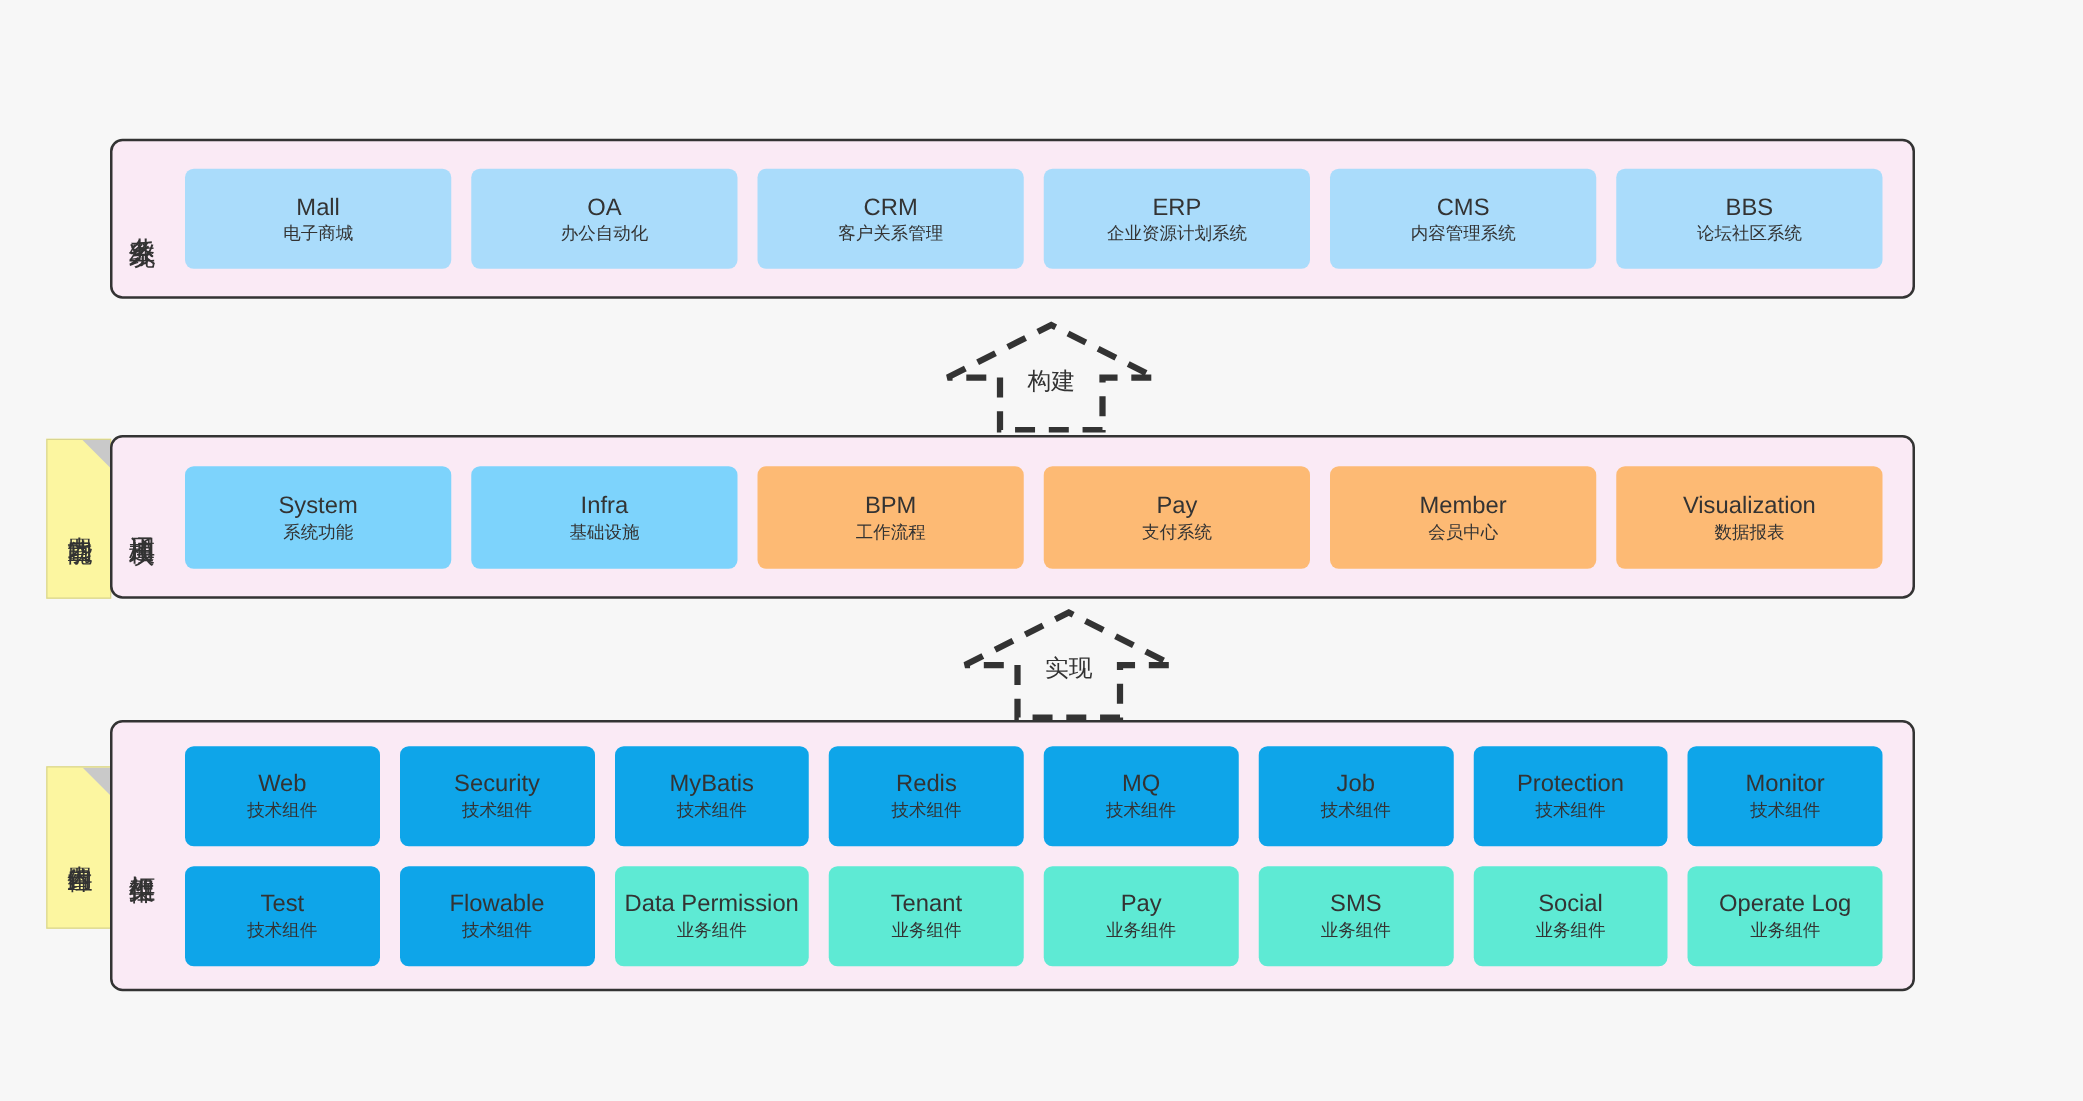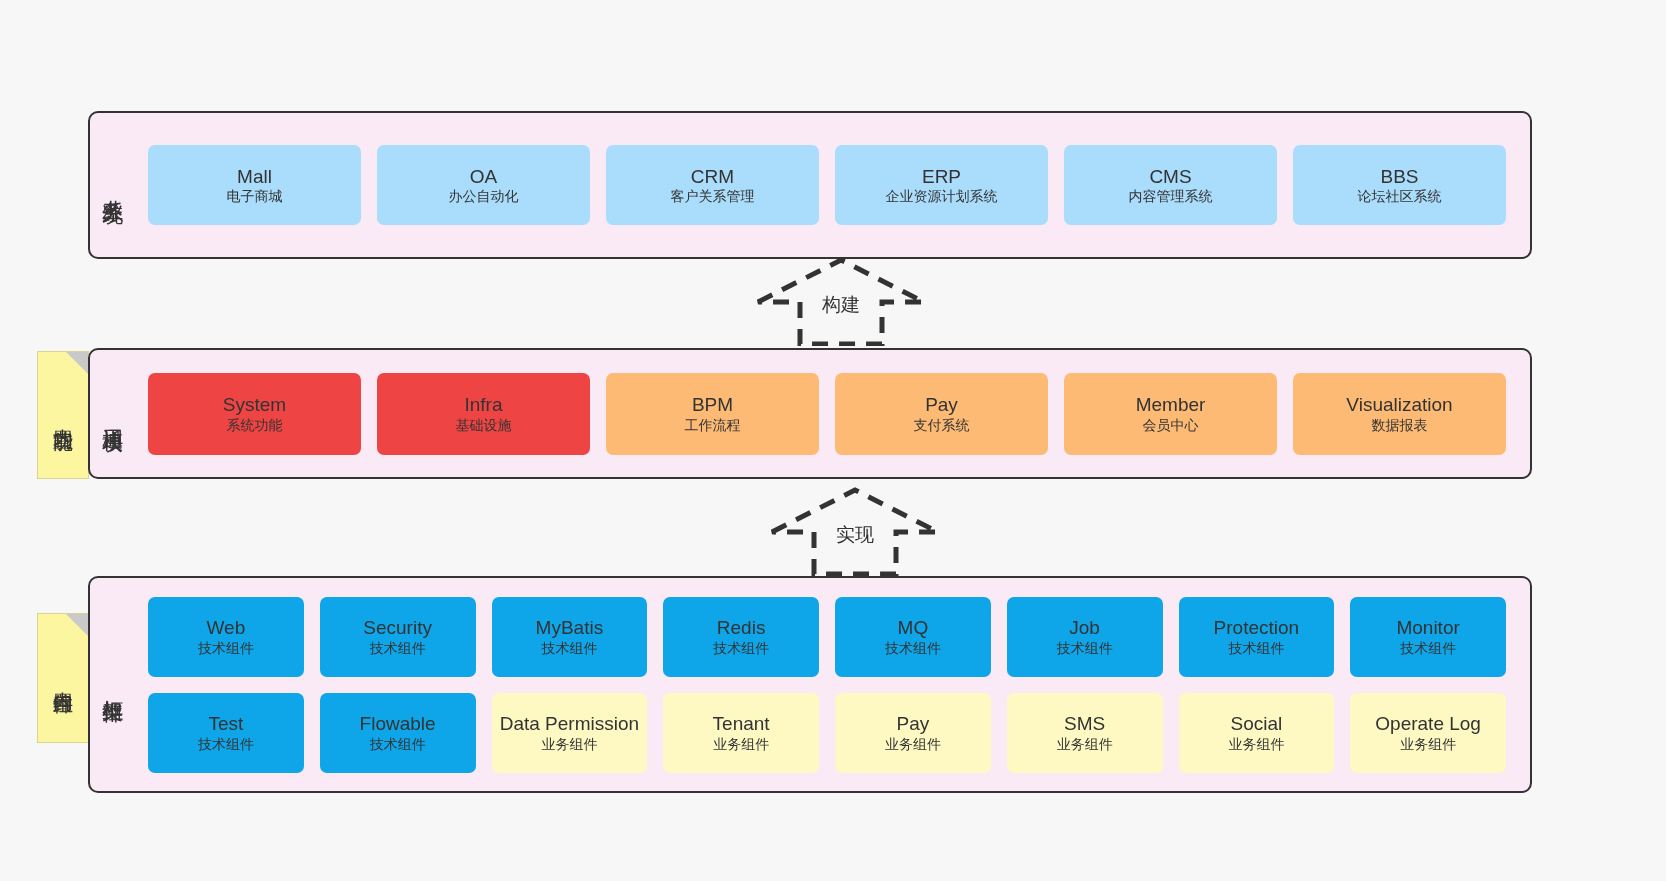--- a/index.html
+++ b/index.html
@@ -82,27 +82,27 @@
   .card .t1 { font-size: 19px; }
   .card .t2 { font-size: 14px; }
 
   
   .h-biz   { height: 80px; }
   .h-mod   { height: 82px; }
   .h-comp  { height: 80px; }
 
   
   .c-blue       { background: #aadcfb; }
-  .c-red        { background: #ef4444; }
+  .c-red        { background: #7dd3fc; }
   .c-pink       { background: #fdba74; }
   .c-green      { background: #0ea5e9; }
-  .c-greenlight { background: #fef9c3; }
-
-  
-  #band-business { left: 88px;  top: 111px; width: 1444px; height: 148px; }
+  .c-greenlight { background: #5eead4; }
+
+  
+  #band-business { left: 88px;  top: 111px; width: 1444px; height: 128px; }
   #band-modules  { left: 88px;  top: 348px; width: 1444px; height: 131px; }
   #band-frame    { left: 88px;  top: 576px; width: 1444px; height: 217px; }
 
   
   .sticky {
     position: absolute;
     background: #fcf6a0;
     border: 1px solid #d9d58f;
     box-sizing: border-box;
     display: flex;

